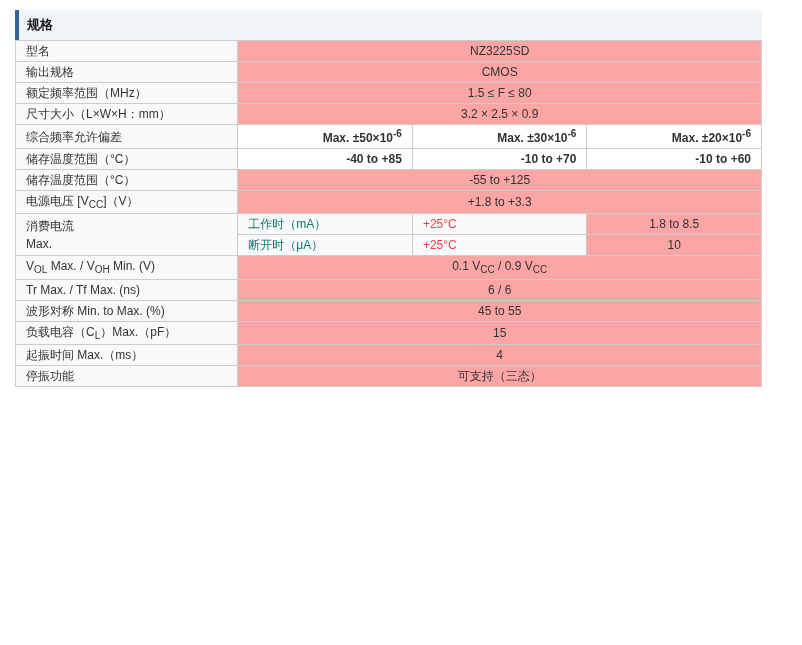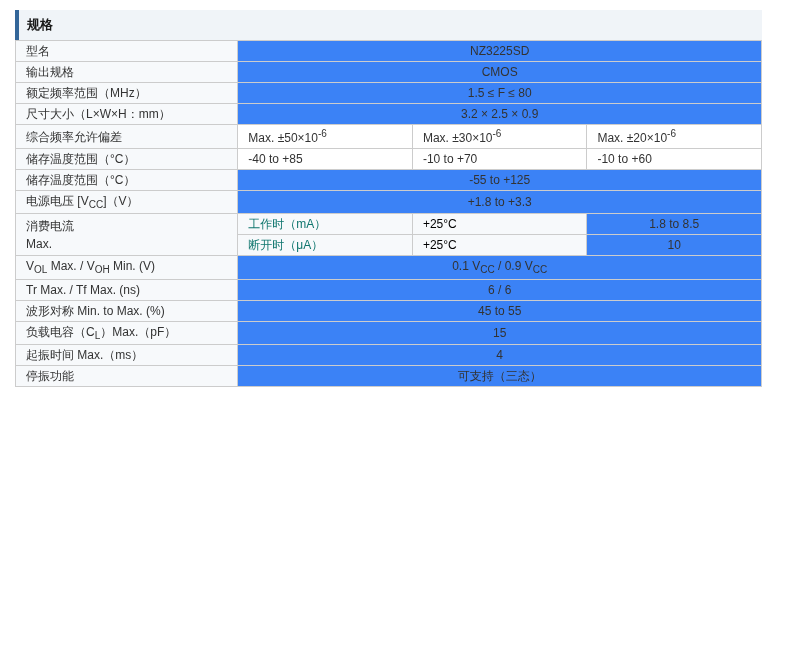--- a/index.html
+++ b/index.html
@@ -39,31 +39,32 @@
       font-weight: normal;
       width: 200px;
     }
     .label-col-narrow {
       background: #f7f9fb;
       color: #0f766e;
       width: 100px;
     }
     .label-col-narrow2 {
       background: #f7f9fb;
-      color: #000000;
+      color: #ef4444;
       width: 70px;
     }
     .value-col {
       text-align: center;
-      background: #3b82f6;
+      background: #fca5a5;
     }
     .value-col-third {
-      text-align: left;
+      text-align: right;
       background: #fff;
       width: 157px;
+      font-weight: bold;
     }
     sup {
       font-size: 10px;
     }
   </style>
 </head>
 <body>
 
 <div class="page-wrapper">
   <div class="section-title">规格</div>

